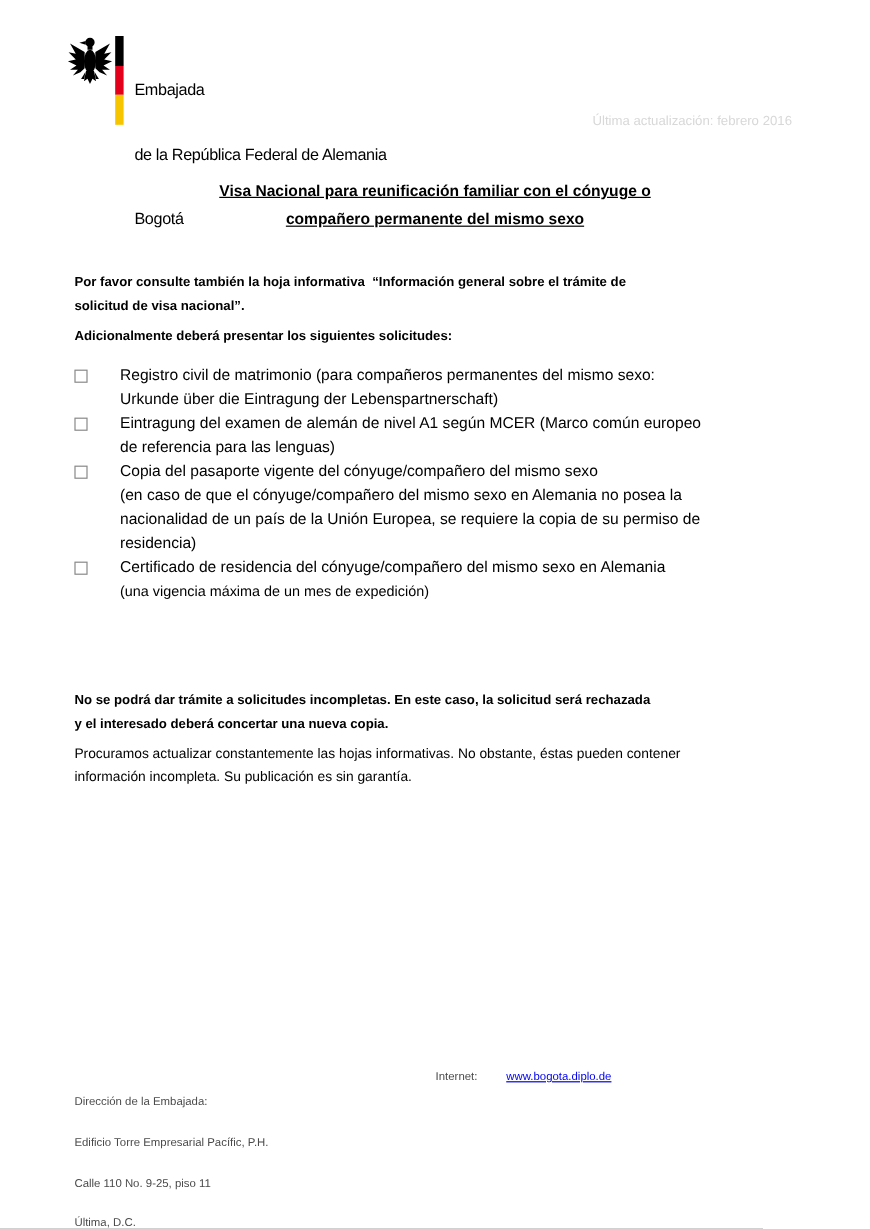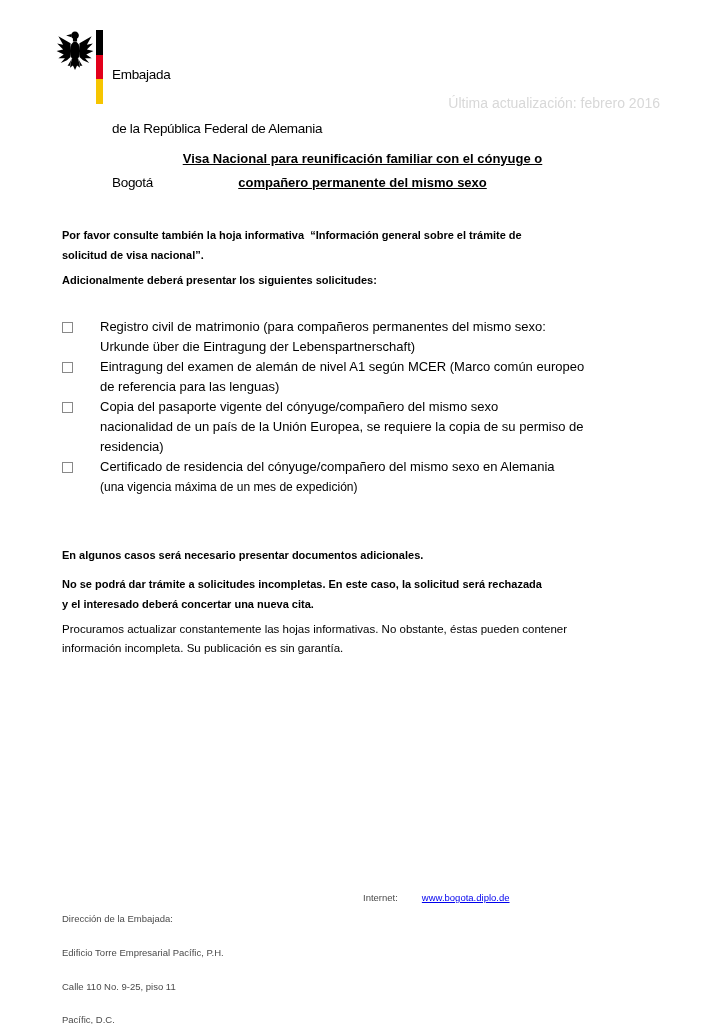--- a/index.html
+++ b/index.html
@@ -34,42 +34,42 @@
     position: absolute;
     left: 112px; top: 30px;
     font-size: 13.5px;
     line-height: 18px;
     letter-spacing: -0.3px;
     white-space: pre-wrap;
   }
   .updated-note {
     position: absolute;
     right: 65px; top: 95px;
-    font-size: 14px;
+    font-size: 11px;
     color: #d8d8d8;
     white-space: pre-wrap;
   }
   
   .doc-title {
     position: absolute;
     left: 62px; top: 147px;
     width: 601px;
     text-align: center;
     font-size: 13px;
     font-weight: bold;
     line-height: 24px;
   }
   .doc-title .line { text-decoration: underline; white-space: pre-wrap; }
   
   .para { position: absolute; left: 62px; width: 606px; font-size: 11px; line-height: 20px; }
   .para .line { white-space: pre-wrap; }
   .bold { font-weight: bold; }
   .p-intro     { top: 225px; }
   .p-heading   { top: 270px; }
-  .checklist   { position: absolute; left: 62px; top: 317px; width: 610px; font-size: 13px; }
+  .checklist   { position: absolute; left: 62px; top: 303px; width: 610px; font-size: 13px; }
   .check-item  { display: flex; }
   .check-box {
     flex: 0 0 38px;
     padding-top: 5px;
   }
   .check-box .sq {
     display: block;
     width: 11px; height: 11px;
     border: 1.5px solid #898989;
     background: #fff;
@@ -167,54 +167,54 @@
         <div class="line">de referencia para las lenguas)</div>
       </div>
     </div>
 
     <div class="check-item">
       <span class="check-box">
           <span class="sq"></span>
         </span>
       <div class="check-text">
         <div class="line">Copia del pasaporte vigente del cónyuge/compañero del mismo sexo</div>
+        <div class="line">(en caso de que el cónyuge/compañero del mismo sexo en Alemania no posea la</div>
         <div class="line">nacionalidad de un país de la Unión Europea, se requiere la copia de su permiso de</div>
         <div class="line">residencia)</div>
       </div>
     </div>
 
     <div class="check-item">
       <span class="check-box">
           <span class="sq"></span>
         </span>
       <div class="check-text">
         <div class="line">Certificado de residencia del cónyuge/compañero del mismo sexo en Alemania</div>
         <div class="line small">(una vigencia máxima de un mes de expedición)</div>
       </div>
     </div>
 
   </div>
 
-  <div class="para p-additional bold">En algunos casos será necesario presentar documentos adicionales.</div>
 
   <div class="para p-rejection bold">
     <div class="line">No se podrá dar trámite a solicitudes incompletas. En este caso, la solicitud será rechazada</div>
-    <div class="line">y el interesado deberá concertar una nueva cita.</div>
+    <div class="line">y el interesado deberá concertar una nueva copia.</div>
   </div>
 
   <div class="para p-disclaimer">
     <div class="line">Procuramos actualizar constantemente las hojas informativas. No obstante, éstas pueden contener</div>
     <div class="line">información incompleta. Su publicación es sin garantía.</div>
   </div>
 
   <div class="footer-address">
     <div>Dirección de la Embajada:</div>
     <div>Edificio Torre Empresarial Pacífic, P.H.</div>
     <div>Calle 110 No. 9-25, piso 11</div>
-    <div>Pacífic, D.C.</div>
+    <div>Última, D.C.</div>
     
   </div>
 
   <div class="footer-internet">
     <span class="lbl">Internet:</span><a>www.bogota.diplo.de</a>
   </div>
 
 </div>
 
 </body></html>

